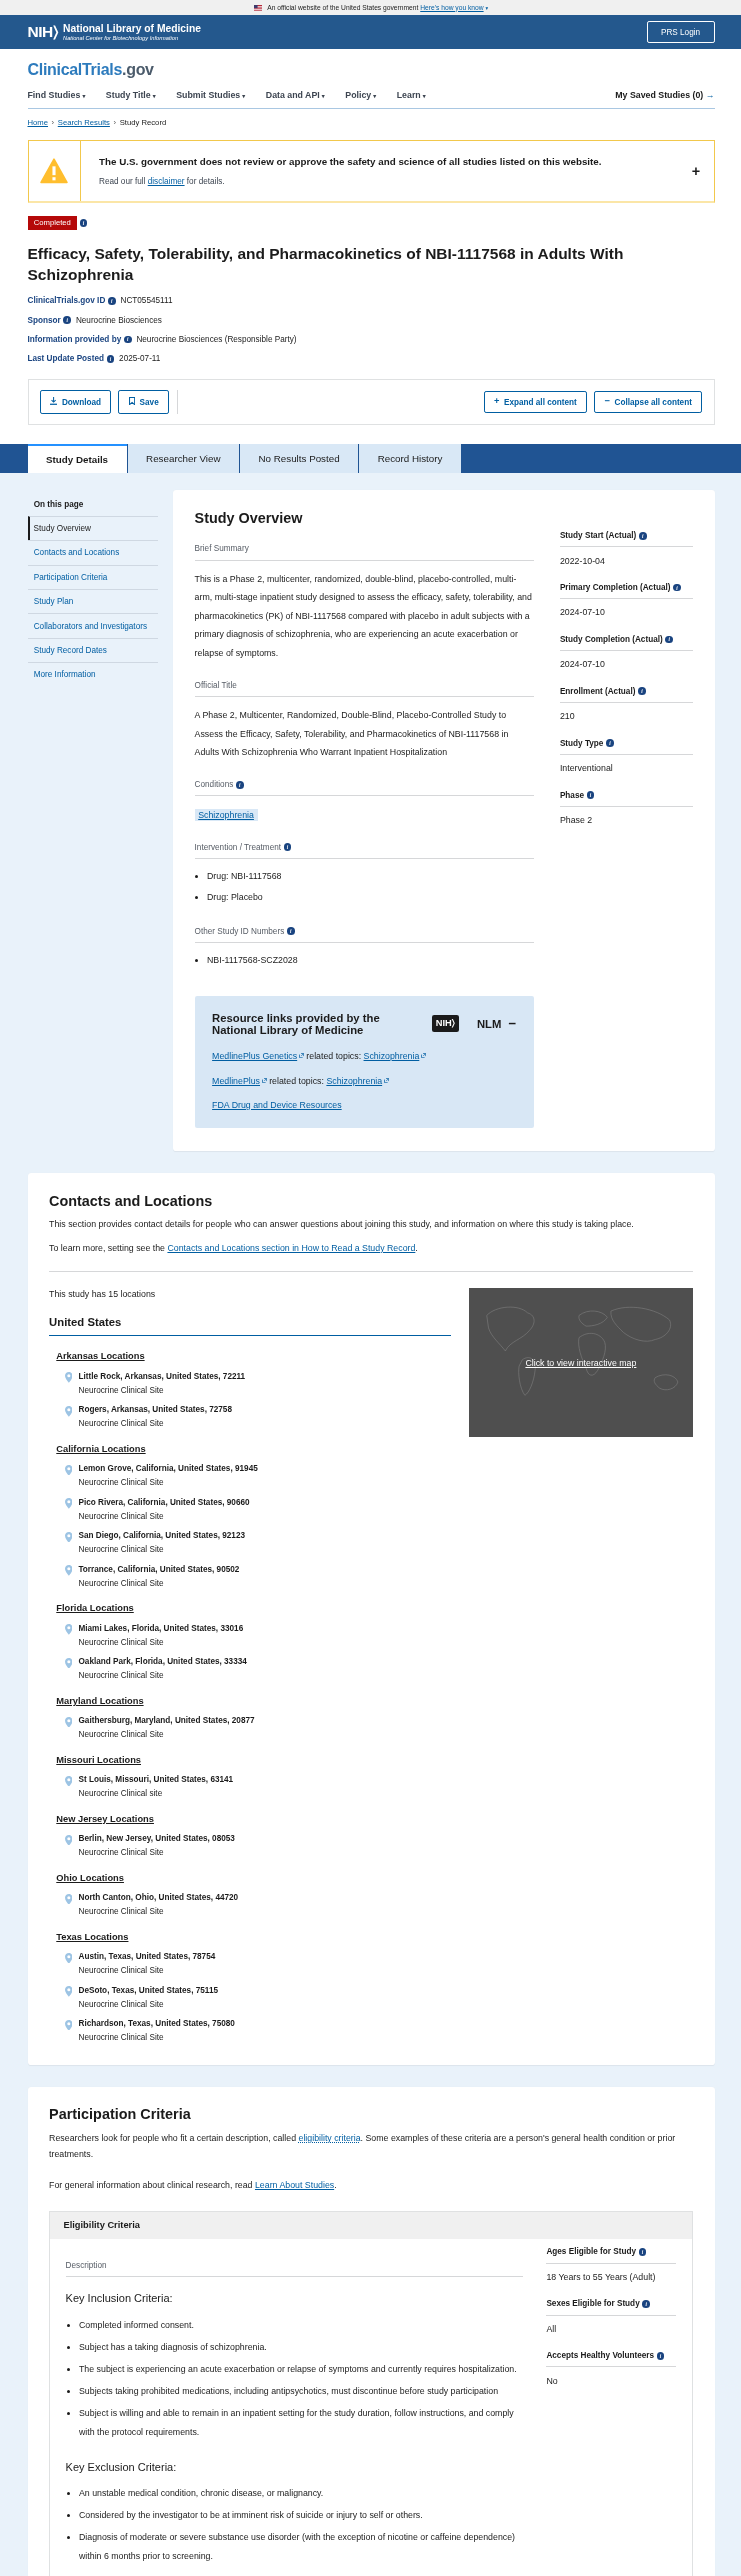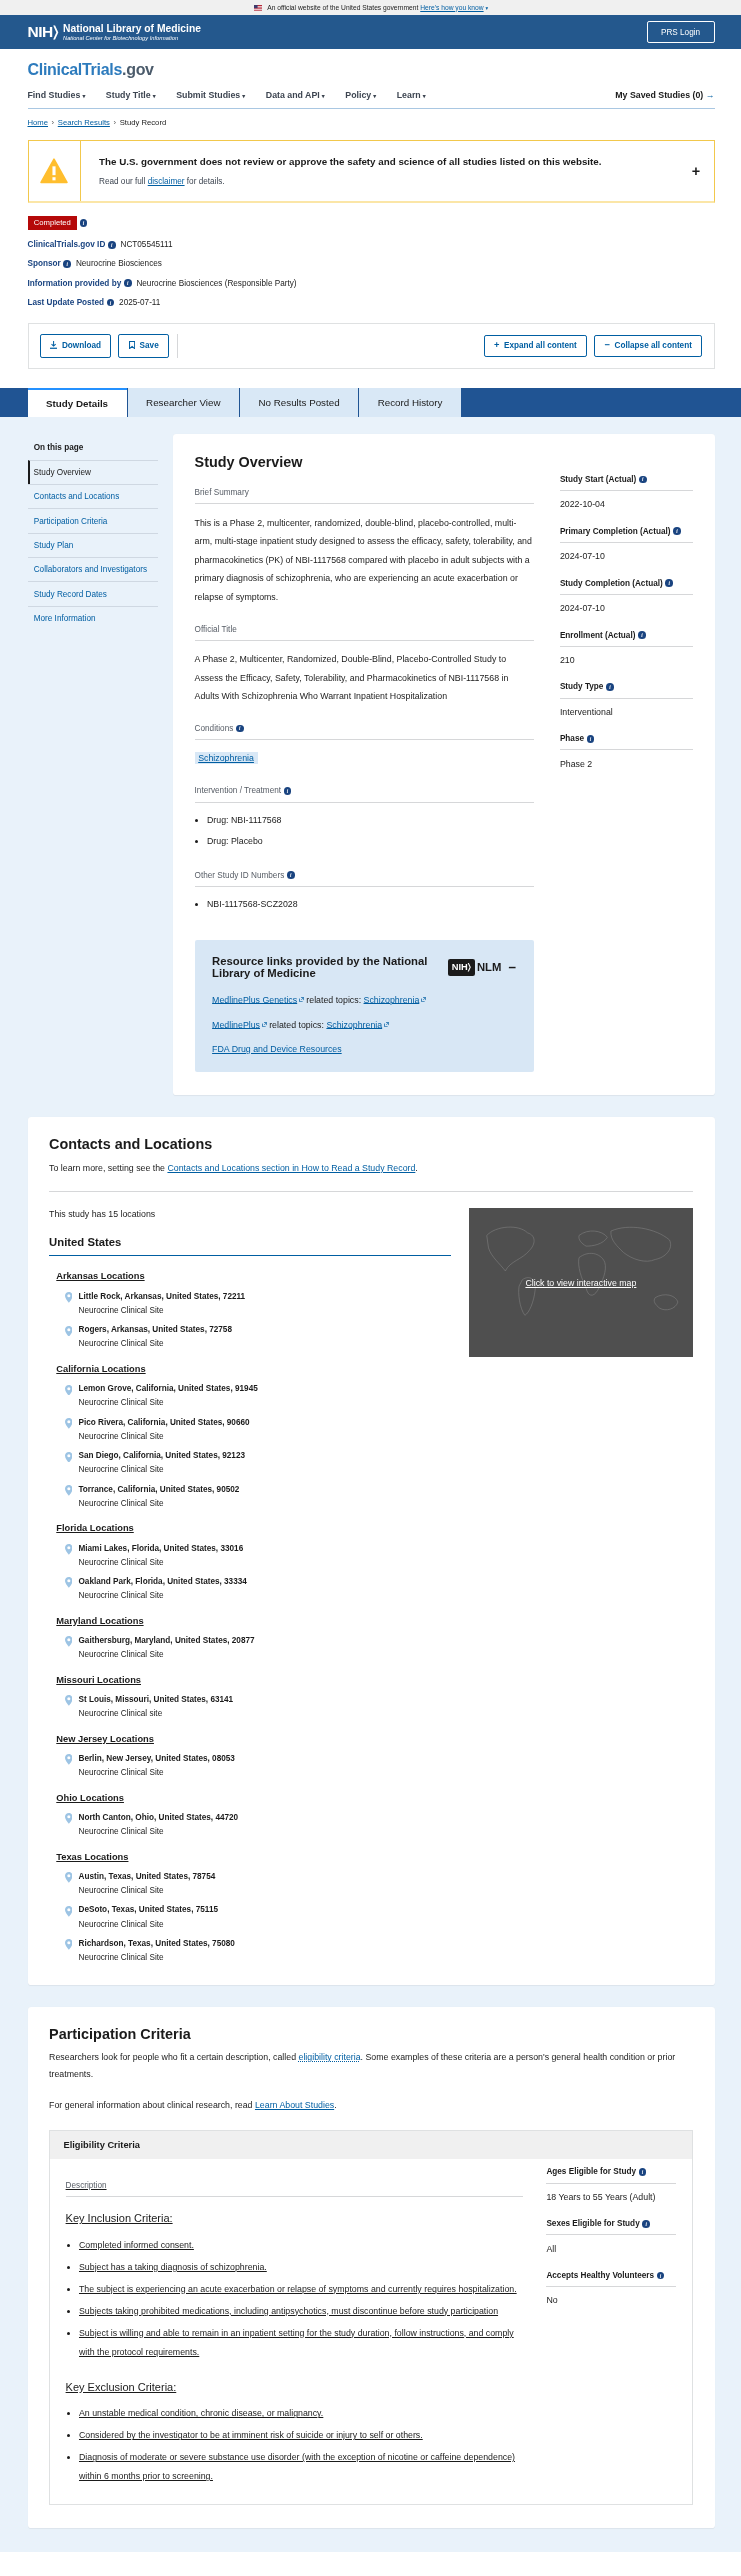--- a/index.html
+++ b/index.html
@@ -86,21 +86,21 @@
   .field-label { color:#565c65; font-size:8.2px; padding-bottom:6.2px; border-bottom:0.5px solid #d6d7d9; margin-top:18.5px; }
   .field-value { margin-top:9.3px; line-height:2.1; font-size:8.8px; }
   .chip { background:#d9e8f6; color:#005ea2; padding:1px 3.6px; text-decoration:underline; }
   .blist { padding-left:12.4px; line-height:2.4; margin-top:7.2px; }
   .side-label { font-weight:bold; font-size:8.2px; padding-bottom:6.2px; border-bottom:0.5px solid #d6d7d9; margin-top:17.5px; }
   .side-label:first-child { margin-top:5.2px; }
   .side-value { margin-top:8.2px; font-size:8.8px; }
 
   .resource-box { background:#d8e7f5; border-radius:2.1px; padding:15.5px 17.5px 18.5px; margin-top:25px; }
   .res-head { display:flex; align-items:center; font-size:11.3px; font-weight:bold; gap:7.2px; }
-  .nlm-lockup { display:inline-flex; align-items:center; gap:2px; }
+  .nlm-lockup { display:inline-flex; align-items:center; gap:18px; }
   .nih-black { background:#1b1b1b; color:#fff; font-weight:bold; font-size:9.3px; padding:3.1px 4.1px; border-radius:2.1px; }
   .nih-black .arrow { font-weight:bold; }
   .nlm-word { font-weight:bold; font-size:11.3px; color:#1b1b1b; }
   .res-minus { margin-left:auto; font-size:13.4px; font-weight:bold; cursor:pointer; }
   .res-row { margin-top:14.4px; font-size:8.8px; }
   .ext { display:inline-block; margin-left:1.5px; vertical-align:0.5px; }
 
   .hr { border:none; border-top:0.5px solid #d6d7d9; margin:14.4px 0; }
 
   .loc-layout { display:flex; gap:17.5px; }
@@ -112,21 +112,21 @@
   .country { font-size:11.3px; font-weight:bold; padding-bottom:7.2px; border-bottom:1.5px solid #005ea2; margin-top:16.5px; }
   .state { font-size:9.3px; font-weight:bold; text-decoration:underline; margin:15.5px 0 2.1px 7.2px; }
   .loc { display:flex; gap:6.2px; margin:10.3px 0 0 15.5px; }
   .pin { flex-shrink:0; margin-top:0.5px; }
   .loc-city { font-weight:bold; font-size:8.2px; }
   .loc-site { margin-top:5.2px; font-size:8.2px; }
 
   .elig-box { border:0.5px solid #dfe1e2; margin-top:16.5px; }
   .elig-head { background:#f0f0f0; padding:8.8px 13.4px; font-weight:bold; font-size:9.3px; }
   .elig-body { padding:3.1px 15.5px 17.5px; display:flex; gap:23px; }
-  .elig-main { flex:1; min-width:0;text-decoration:underline; }
+  .elig-main { flex:1; min-width:0; }
   .elig-side { width:130px; flex-shrink:0; }
   .crit-title { margin-top:15.5px; font-size:11px; }
   .crit-list { padding-left:13.4px; line-height:2.15; margin-top:11.3px; }
   .crit-list li { margin-top:3.1px; }
 </style>
 </head>
 <body>
 
 <div class="gov-banner">
   <span class="flag"><svg width="8.2" height="5.7" viewBox="0 0 16 11">
@@ -185,20 +185,21 @@
     </div>
     <div class="alert-body">
       <div class="alert-title">The U.S. government does not review or approve the safety and science of all studies listed on this website.</div>
       <div class="alert-sub"><span>Read our full </span><a>disclaimer</a><span> for details.</span></div>
     </div>
     <div class="alert-plus">+</div>
   </div>
 
   <div>
     <span class="badge">Completed</span><span class="info">i</span>
+    <h1 class="study-title">Efficacy, Safety, Tolerability, and Pharmacokinetics of NBI-1117568 in Adults With Schizophrenia</h1>
     <div class="meta-line"><span class="meta-label">ClinicalTrials.gov ID</span><span class="info">i</span> <span>NCT05545111</span></div>
     <div class="meta-line"><span class="meta-label">Sponsor</span><span class="info">i</span> <span>Neurocrine Biosciences</span></div>
     <div class="meta-line"><span class="meta-label">Information provided by</span><span class="info">i</span> <span>Neurocrine Biosciences (Responsible Party)</span></div>
     <div class="meta-line"><span class="meta-label">Last Update Posted</span><span class="info">i</span> <span>2025-07-11</span></div>
   </div>
 
   <div class="action-box">
     <button class="btn-outline">
         <span><svg width="7.2" height="8.2" viewBox="0 0 14 16">
             <path d="M7 0 v9 M3 6 l4 4 4-4" stroke="#005ea2" stroke-width="2" fill="none"></path>
@@ -318,20 +319,21 @@
           <div class="side-value">Interventional</div>
           <div class="side-label"><span>Phase</span><span class="info">i</span></div>
           <div class="side-value">Phase 2</div>
         </div>
       </div>
     </section>
   </div>
 
   <section class="card gap">
     <h2 class="sec-h">Contacts and Locations</h2>
+    <p class="sec-intro">This section provides contact details for people who can answer questions about joining this study, and information on where this study is taking place.</p>
     <p class="sec-intro"><span>To learn more, setting see the </span><a>Contacts and Locations section in How to Read a Study Record</a><span>.</span></p>
     <hr class="hr">
     <div class="loc-layout">
       <div class="loc-list">
         <div class="loc-count">This study has 15 locations</div>
         <div class="country">United States</div>
 
         <div class="state">Arkansas Locations</div>
         <div class="loc">
               <span class="pin"><svg width="7.7" height="10.8" viewBox="0 0 15 21">

